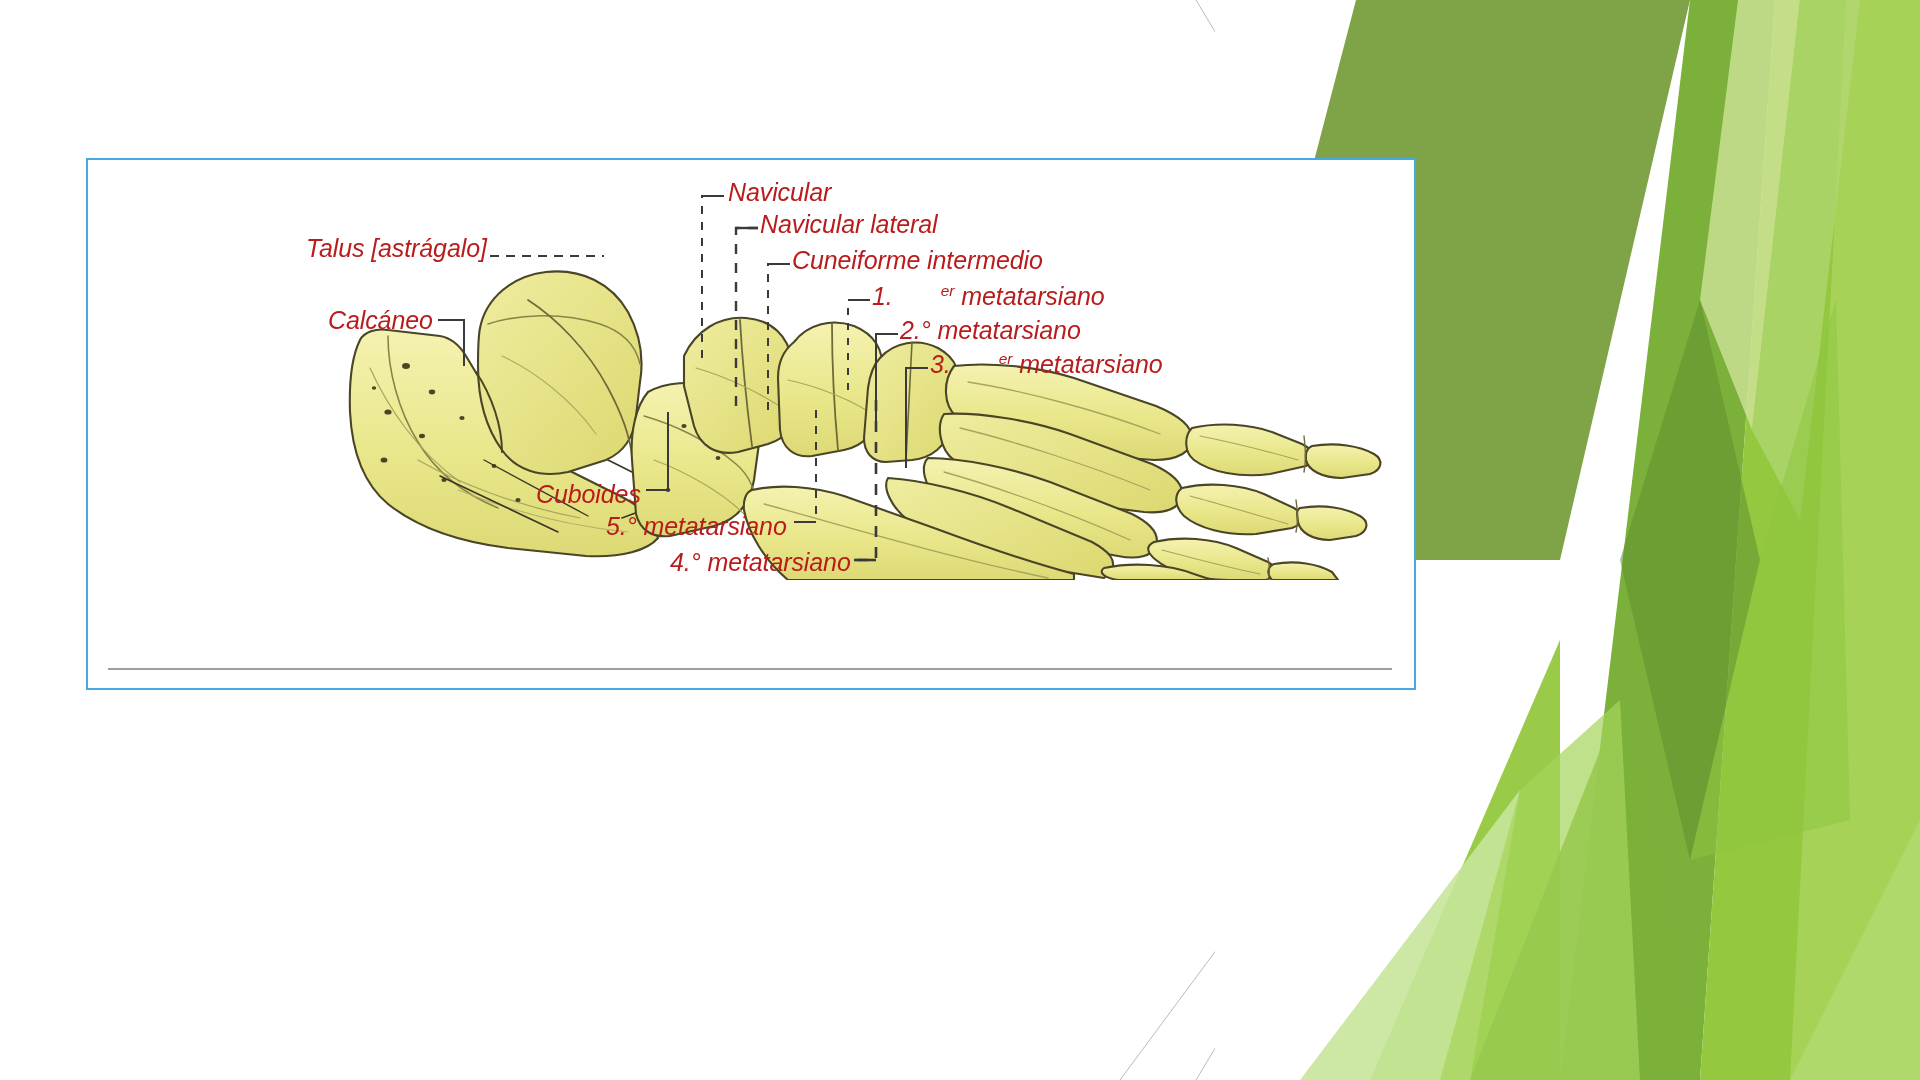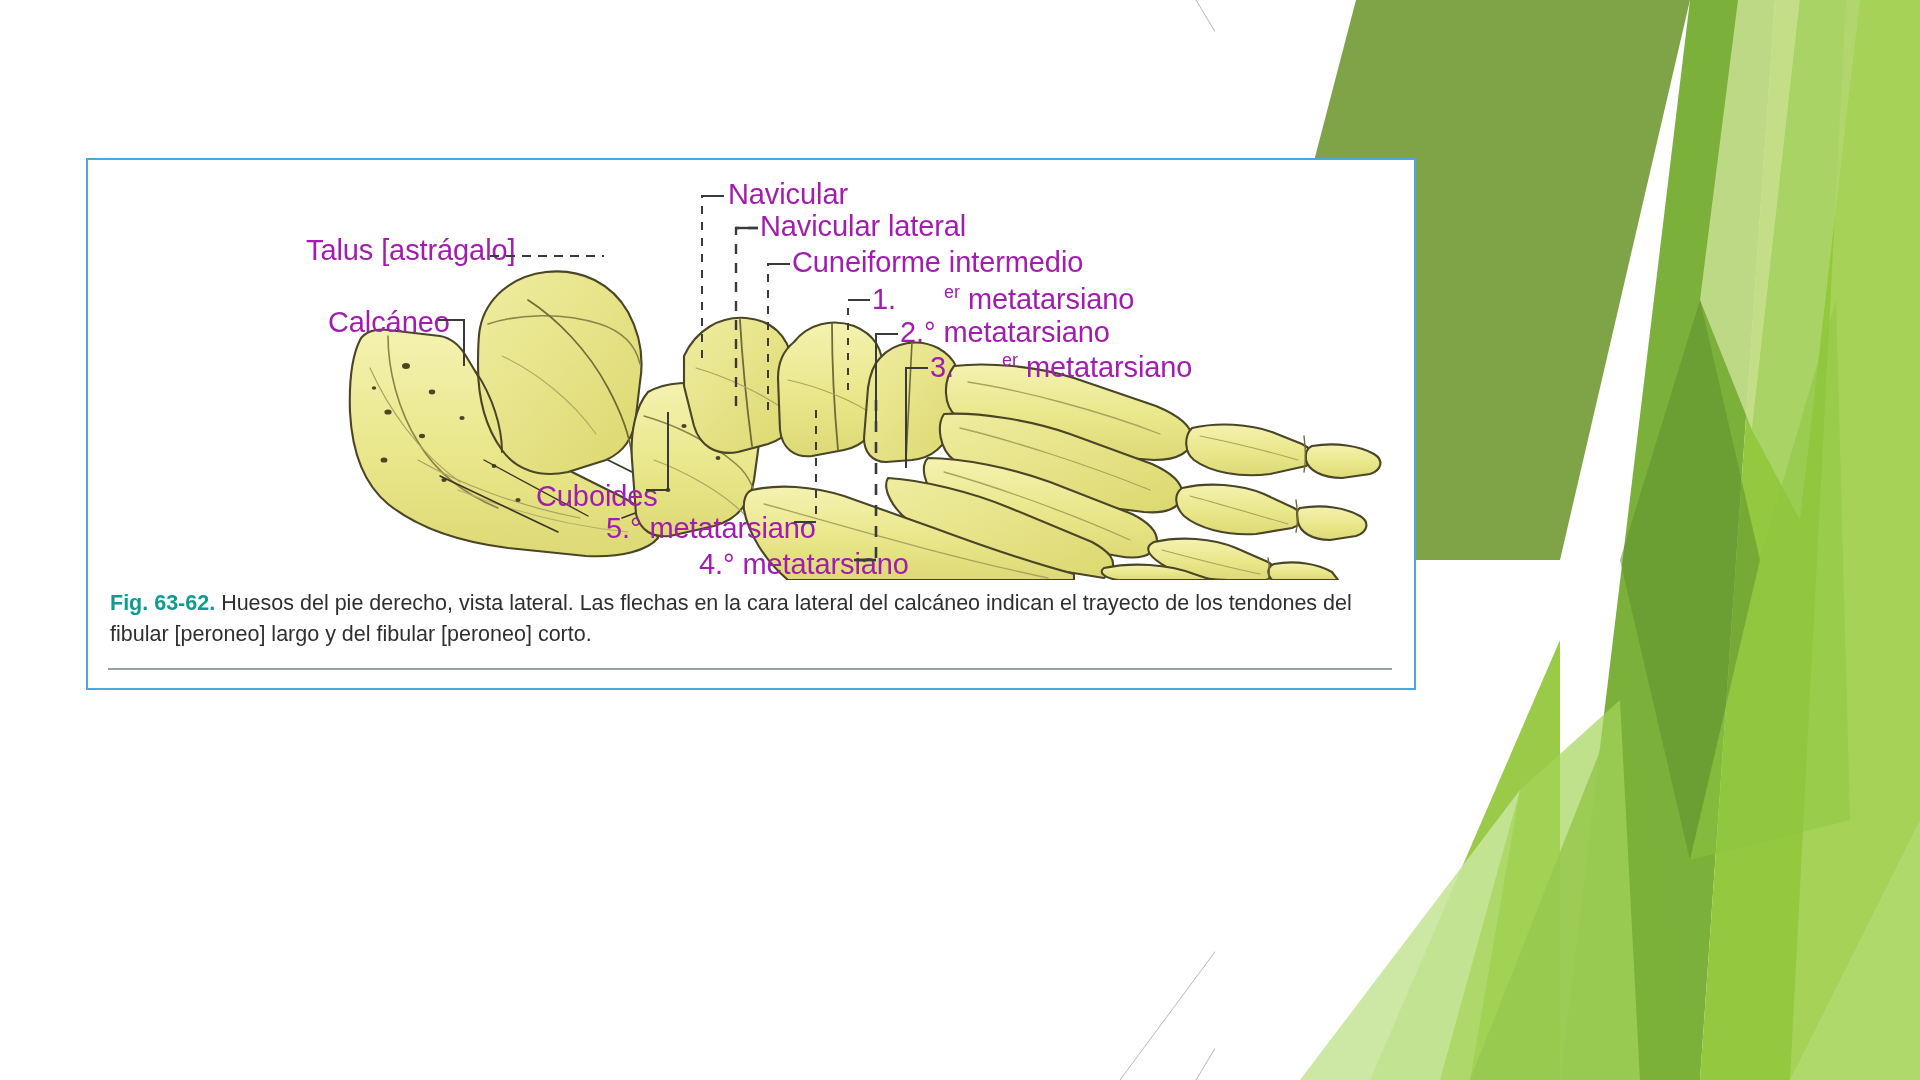--- a/index.html
+++ b/index.html
@@ -26,24 +26,25 @@
   #illustration{
     position:absolute;left:0;top:0;width:1326px;height:420px;
     overflow:hidden;
   }
   #illustration svg{position:absolute;left:0;top:0;}
 
   
   .lbl{
     position:absolute;
     font-family:"Liberation Sans", sans-serif;
-    font-size:29px;
-    color:#a21caf;
+    font-size:25px;
+    color:#b91c1c;
     white-space:nowrap;
     letter-spacing:-0.1px;
+    font-style:italic;
   }
   .lbl sup{font-size:0.62em;vertical-align:super;letter-spacing:0;margin-left:48px;}
 
   
   #caption-block{
     position:absolute;left:22px;top:428px;width:1280px;
   }
   #caption-text{
     font-size:21.5px;line-height:31px;color:#2f2f2f;
     font-family:"Liberation Sans", sans-serif;
@@ -363,26 +364,23 @@
   </svg>
 
   <div class="lbl" style="left:518px;top:352px;">
     <span>5.° </span><span>metatarsiano</span>
   </div>
   <svg style="position:absolute;left:700px;top:248px;" width="44" height="124">
     <path d="M28 2 L 28 114 L 6 114" stroke="#3a3a3a" stroke-width="2" fill="none" stroke-dasharray="8 8"></path>
     <path d="M28 114 L 6 114" stroke="#3a3a3a" stroke-width="2" fill="none"></path>
   </svg>
 
-  <div class="lbl" style="left:611px;top:388px;">
+  <div class="lbl" style="left:582px;top:388px;">
     <span>4.° </span><span>metatarsiano</span>
   </div>
   <svg style="position:absolute;left:760px;top:238px;" width="44" height="172">
     <path d="M28 2 L 28 162 L 6 162" stroke="#3a3a3a" stroke-width="2.6" fill="none" stroke-dasharray="11 10"></path>
     <path d="M28 162 L 6 162" stroke="#3a3a3a" stroke-width="2.6" fill="none"></path>
   </svg>
 
-  <div id="caption-block">
-    <div id="caption-text"><span id="fig-number">Fig. 63-62.</span><span> Huesos del pie derecho, vista lateral. Las flechas en la cara lateral del calcáneo indican el trayecto de los tendones del fibular [peroneo] largo y del fibular [peroneo] corto.</span></div>
-  </div>
   <div id="caption-rule"></div>
 
 </div>
 
 </body></html>

